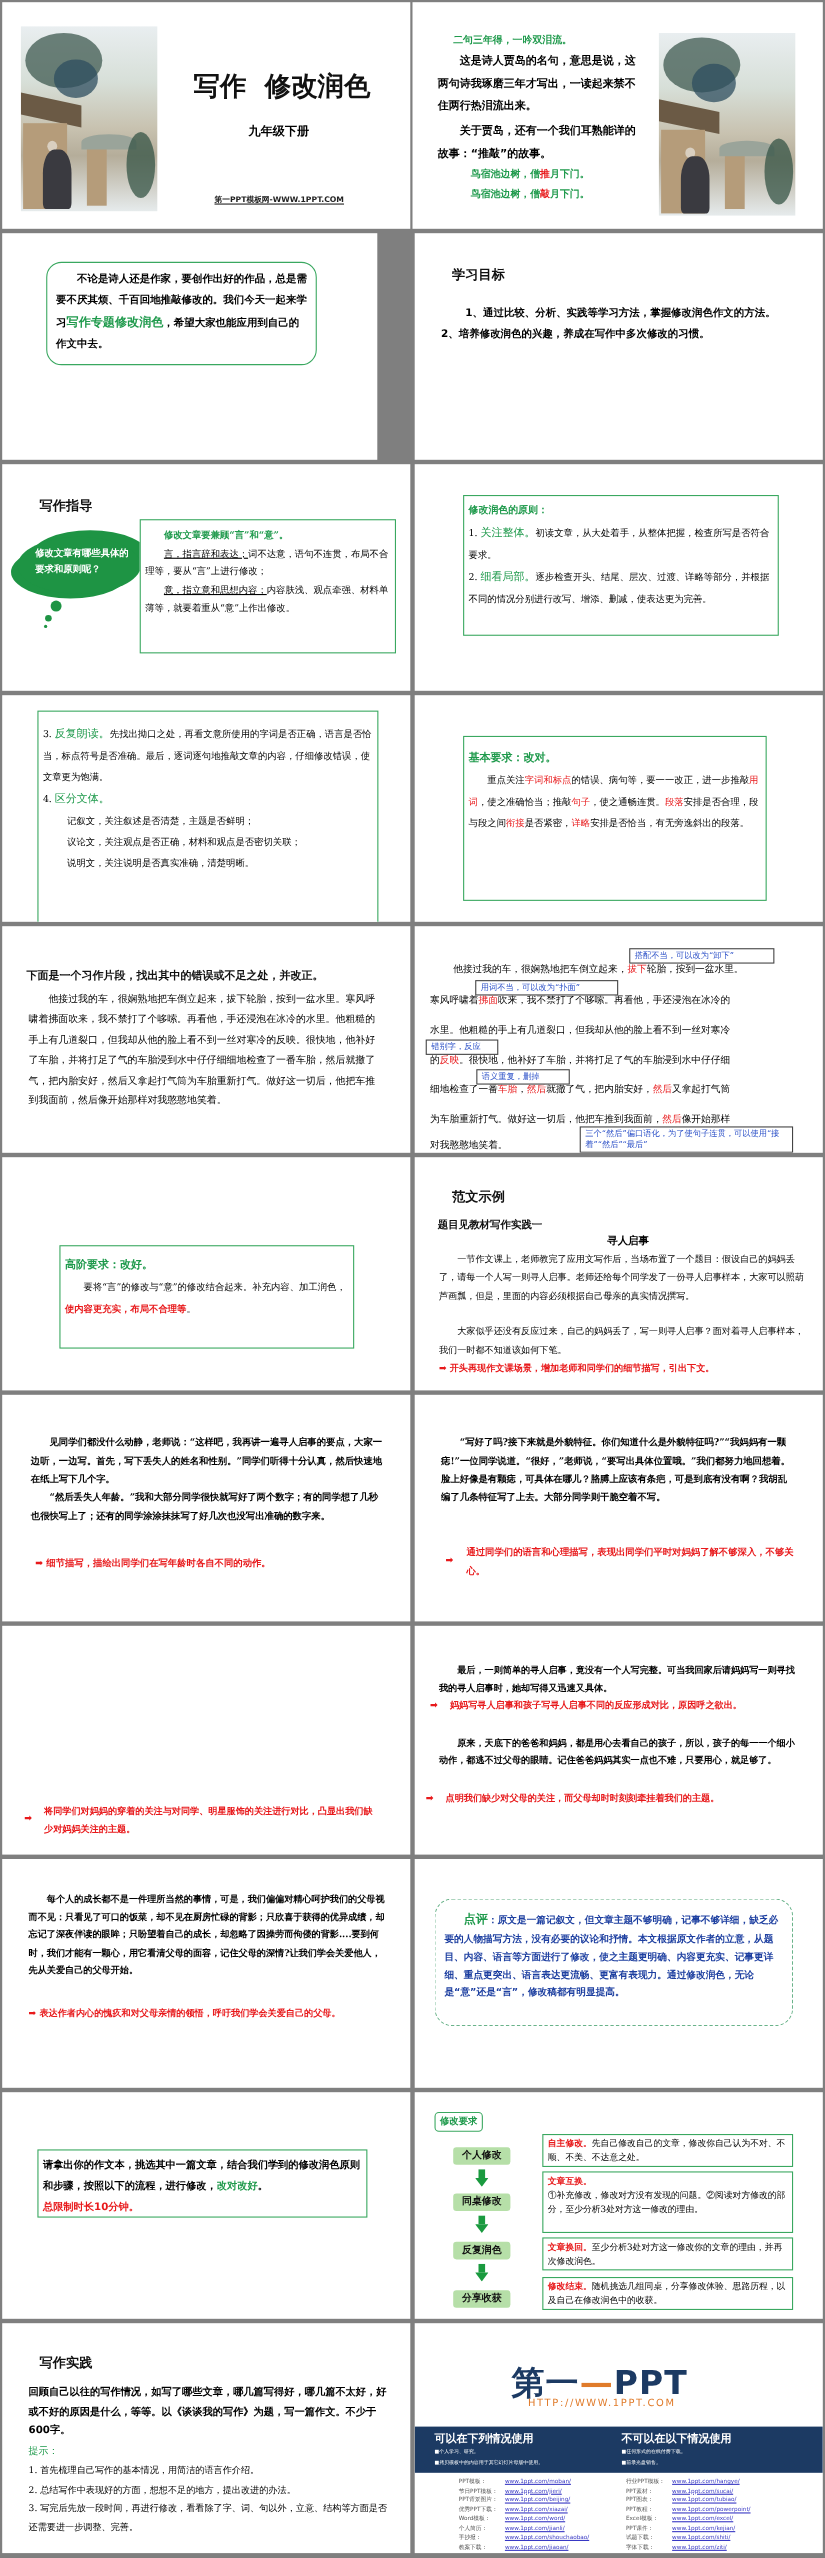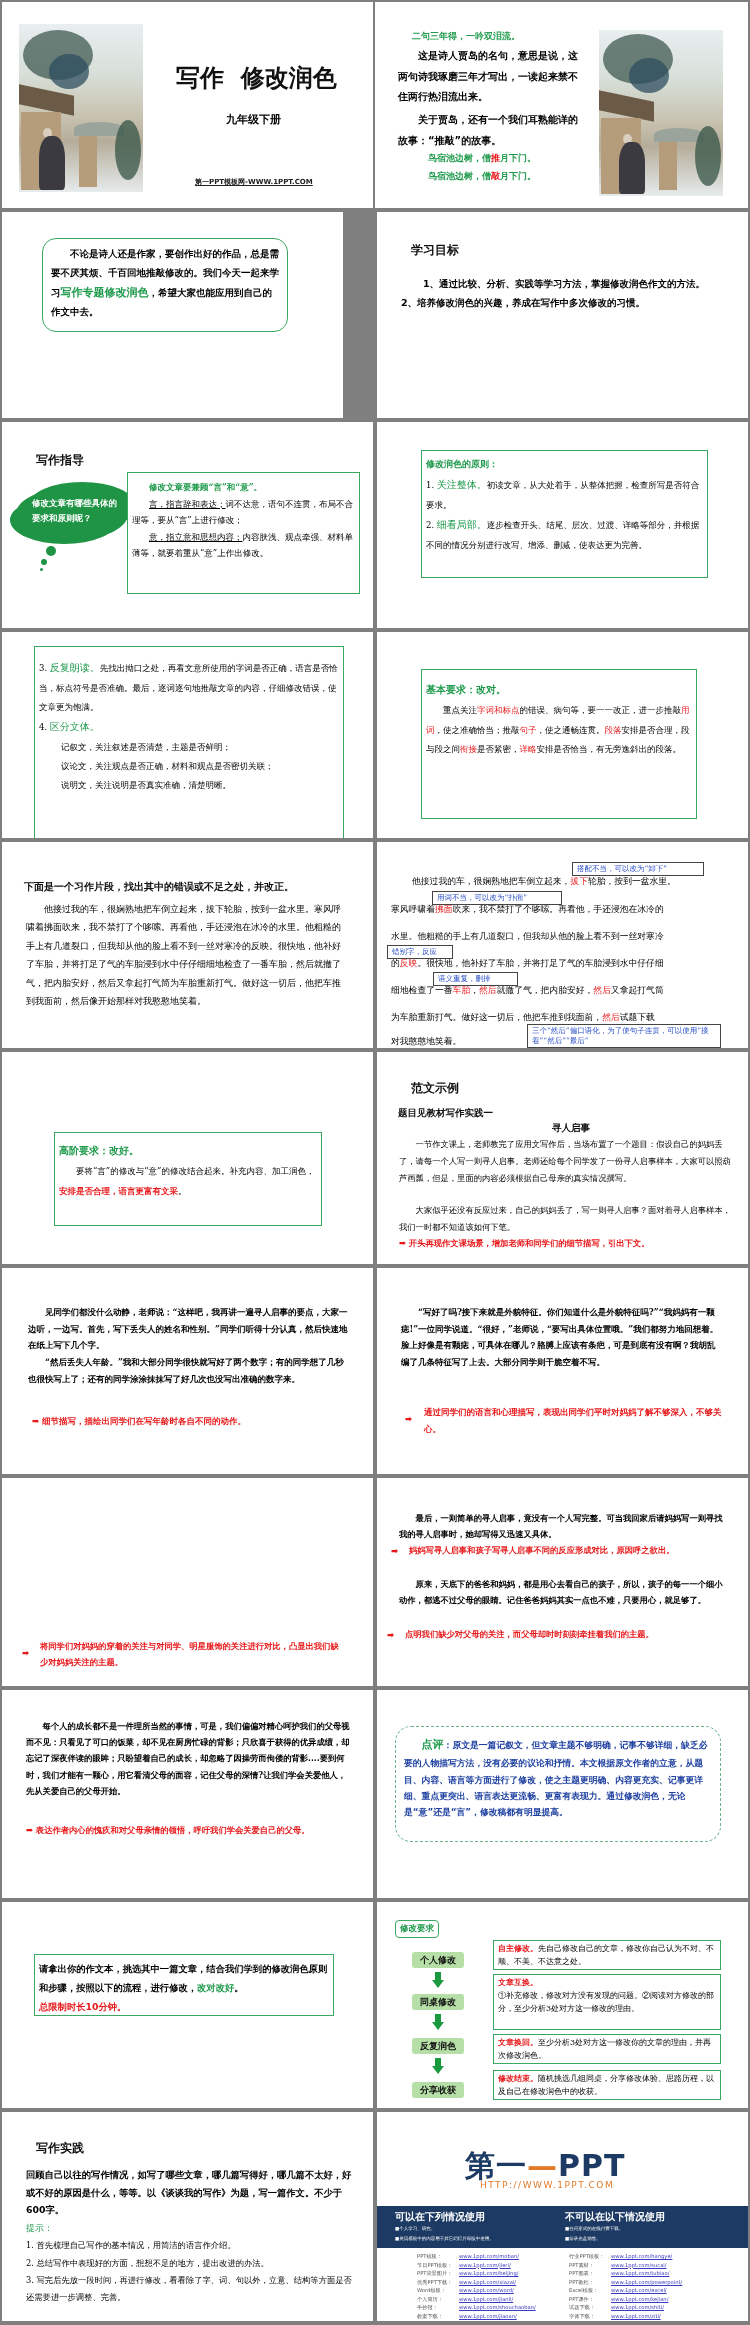--- a/index.html
+++ b/index.html
@@ -131,33 +131,33 @@
   <div class="title" style="position:absolute;left:22px;top:38px;font-size:10px;">下面是一个习作片段，找出其中的错误或不足之处，并改正。</div>
   <p class="serif" style="position:absolute;left:24px;top:58px;width:320px;font-size:9px;line-height:2.05;text-indent:2em;">他接过我的车，很娴熟地把车倒立起来，拔下轮胎，按到一盆水里。寒风呼啸着拂面吹来，我不禁打了个哆嗦。再看他，手还浸泡在冰冷的水里。他粗糙的手上有几道裂口，但我却从他的脸上看不到一丝对寒冷的反映。很快地，他补好了车胎，并将打足了气的车胎浸到水中仔仔细细地检查了一番车胎，然后就撤了气，把内胎安好，然后又拿起打气筒为车胎重新打气。做好这一切后，他把车推到我面前，然后像开始那样对我憨憨地笑着。</p>
 </div>
 
 <div class="slide" style="left:377px;top:842px;width:371px;height:206px;font-size:8.8px;">
   <div class="serif" style="position:absolute;left:35px;top:34px;white-space:nowrap;"><span>他接过我的车，很娴熟地把车倒立起来，</span><span class="red">拔下</span><span>轮胎，按到一盆水里。</span></div>
   <div class="serif" style="position:absolute;left:14px;top:62px;white-space:nowrap;"><span>寒风呼啸着</span><span class="red">拂面</span><span>吹来，我不禁打了个哆嗦。再看他，手还浸泡在冰冷的</span></div>
   <div class="serif" style="position:absolute;left:14px;top:89px;white-space:nowrap;"><span>水里。他粗糙的手上有几道裂口，但我却从他的脸上看不到一丝对寒冷</span></div>
   <div class="serif" style="position:absolute;left:14px;top:116px;white-space:nowrap;"><span>的</span><span class="red">反映</span><span>。很快地，他补好了车胎，并将打足了气的车胎浸到水中仔仔细</span></div>
   <div class="serif" style="position:absolute;left:14px;top:143px;white-space:nowrap;"><span>细地检查了一番</span><span class="red">车胎</span><span>，</span><span class="red">然后</span><span>就撤了气，把内胎安好，</span><span class="red">然后</span><span>又拿起打气筒</span></div>
-  <div class="serif" style="position:absolute;left:14px;top:170px;white-space:nowrap;"><span>为车胎重新打气。做好这一切后，他把车推到我面前，</span><span class="red">然后</span><span>试题下载</span></div>
+  <div class="serif" style="position:absolute;left:14px;top:170px;white-space:nowrap;"><span>为车胎重新打气。做好这一切后，他把车推到我面前，</span><span class="red">然后</span><span>像开始那样</span></div>
   <div class="serif" style="position:absolute;left:14px;top:194px;white-space:nowrap;"><span>对我憨憨地笑着。</span></div>
   <div class="anno serif" style="left:195px;top:20px;width:132px;">搭配不当，可以改为“卸下”</div>
   <div class="anno serif" style="left:55px;top:49px;width:130px;">用词不当，可以改为“扑面”</div>
   <div class="anno serif" style="left:10px;top:103px;width:66px;">错别字，反应</div>
   <div class="anno serif" style="left:56px;top:130px;width:85px;">语义重复，删掉</div>
   <div class="anno serif" style="left:150px;top:182px;width:194px;">三个“然后”偏口语化，为了使句子连贯，可以使用“接着”“然后”“最后”</div>
 </div>
 
 <div class="slide" style="left:2px;top:1052px;width:371px;height:212px;">
   <div class="gbox serif" style="left:52px;top:80px;width:268px;height:94px;padding:6px 4px;font-size:8.5px;line-height:2.3;">
     <div class="green b" style="font-size:10px;">高阶要求：改好。</div>
-    <div style="text-indent:2em;"><span>要将“言”的修改与“意”的修改结合起来。补充内容、加工润色，</span><span class="red b">安排是否合理，语言更富有文采</span><span>。</span></div>
+    <div style="text-indent:2em;"><span>要将“言”的修改与“意”的修改结合起来。补充内容、加工润色，</span><span class="red b">使内容更充实，布局不合理等</span><span>。</span></div>
   </div>
 </div>
 
 <div class="slide" style="left:377px;top:1052px;width:371px;height:212px;">
   <div class="title" style="position:absolute;left:34px;top:28px;font-size:12px;">范文示例</div>
   <div class="title" style="position:absolute;left:21px;top:55px;font-size:9.5px;">题目见教材写作实践一</div>
   <div class="b" style="position:absolute;left:175px;top:70px;font-size:9.5px;">寻人启事</div>
   <p class="serif" style="position:absolute;left:22px;top:150px;width:334px;font-size:8.3px;line-height:2.05;text-indent:2em;">大家似乎还没有反应过来，自己的妈妈丢了，写一则寻人启事？面对着寻人启事样本，我们一时都不知道该如何下笔。</p>
   <p class="serif" style="position:absolute;left:22px;top:84px;width:334px;font-size:8.3px;line-height:2.05;text-indent:2em;">一节作文课上，老师教完了应用文写作后，当场布置了一个题目：假设自己的妈妈丢了，请每一个人写一则寻人启事。老师还给每个同学发了一份寻人启事样本，大家可以照葫芦画瓢，但是，里面的内容必须根据自己母亲的真实情况撰写。</p>
   <div class="serif red b" style="position:absolute;left:22px;top:186px;font-size:8.3px;"><span class="arrow">➡ </span><span>开头再现作文课场景，增加老师和同学们的细节描写，引出下文。</span></div>

